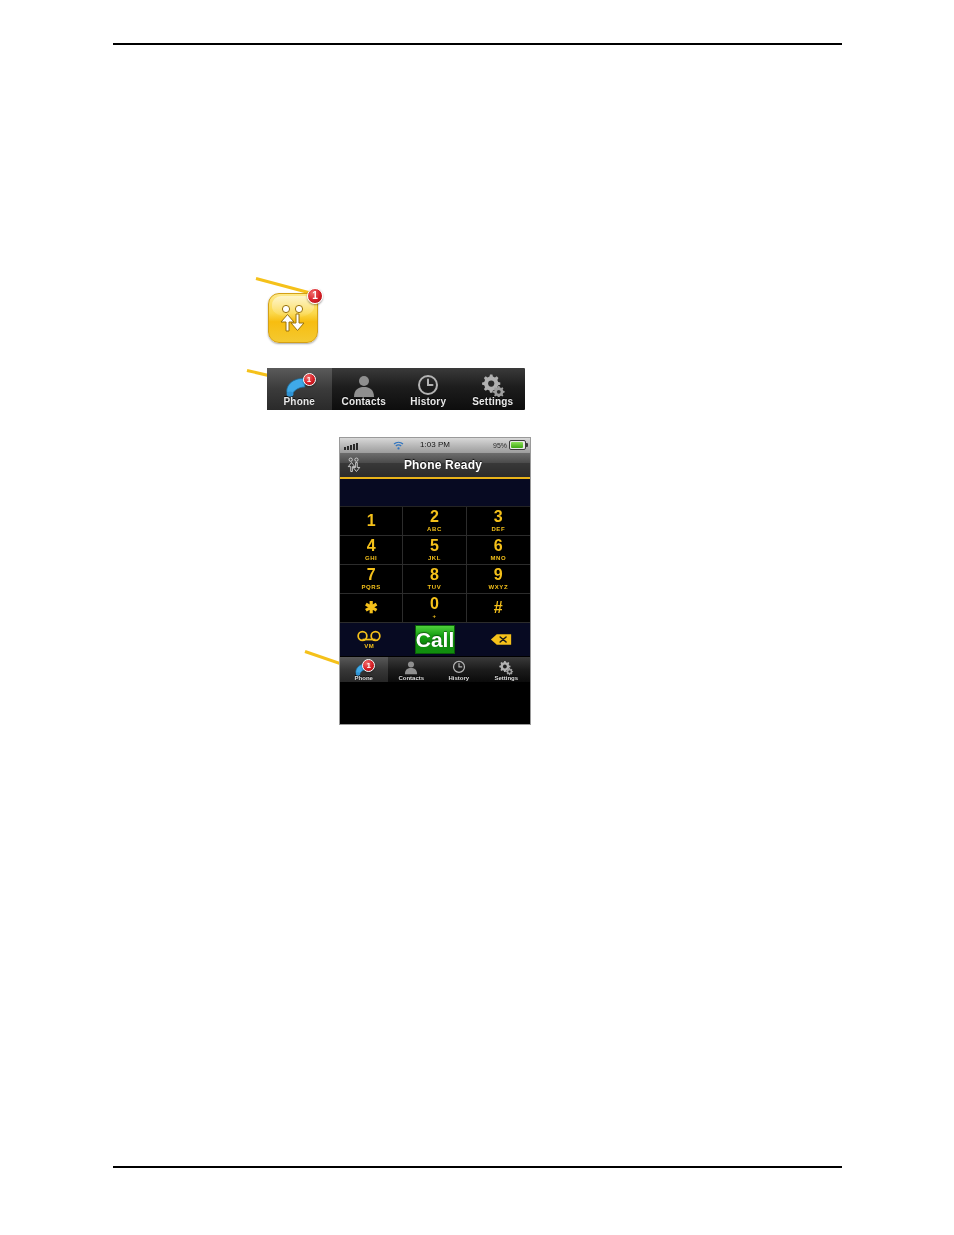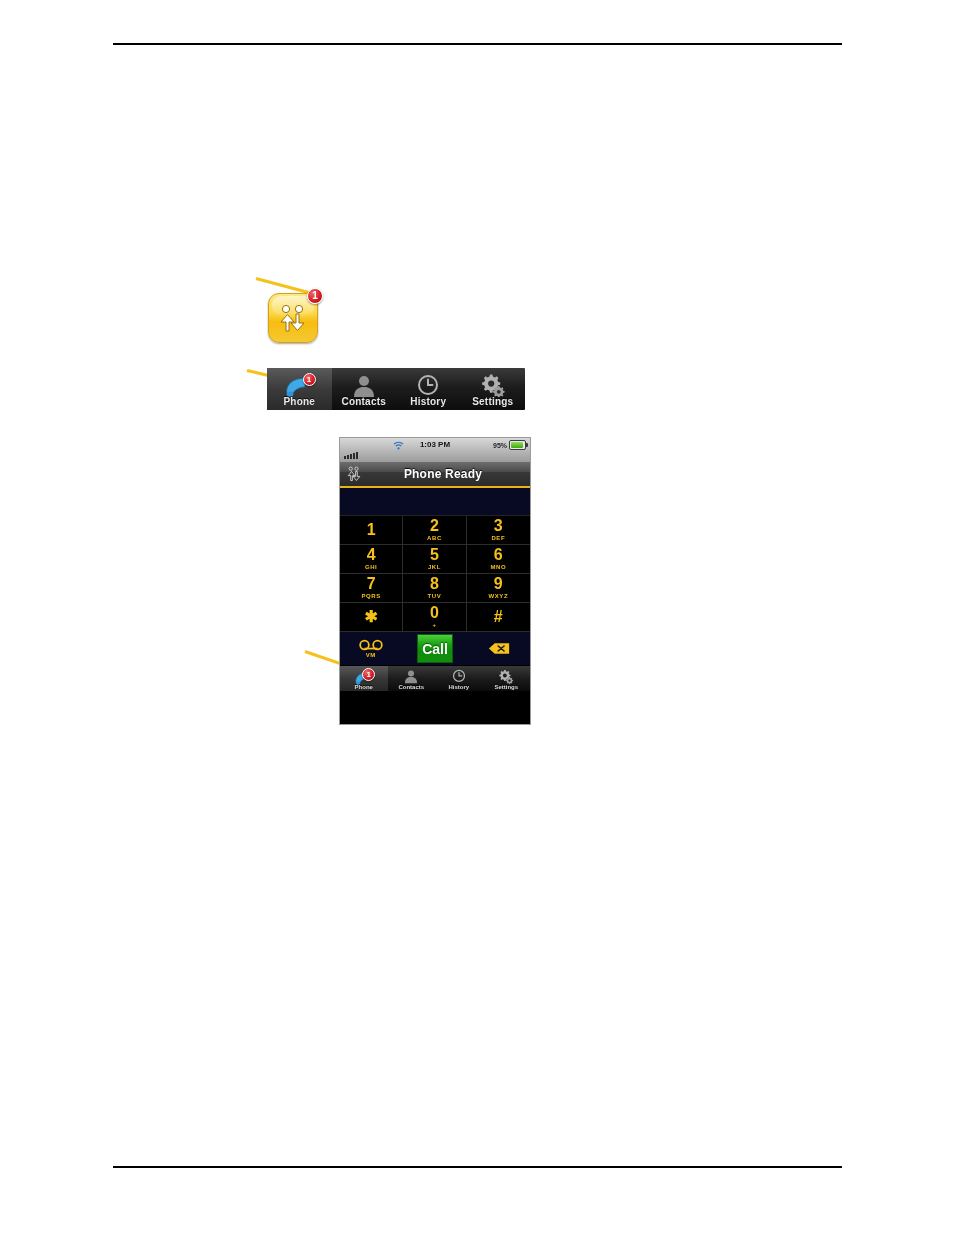--- a/index.html
+++ b/index.html
@@ -120,28 +120,28 @@
     width: 192px;
     height: 288px;
     background: #000000;
     border: 1px solid #9a9a9a;
     box-sizing: border-box;
     overflow: hidden;
   }
 
   
   #status-bar {
-    height: 24px;
+    height: 15px;
     background: linear-gradient(180deg, #d8d8d8 0%, #b9b9b9 50%, #9c9c9c 100%);
     display: flex;
     align-items: center;
     position: relative;
     font-size: 8px;
     color: #151515;
-    font-weight: bold;
+    font-weight: normal;
   }
   #signal-bars { position: absolute; left: 4px; bottom: 3px; display: flex; align-items: flex-end; gap: 1px; }
   #signal-bars i { display:block; width: 2px; background: #2b2b2b; }
   #wifi-icon { position: absolute; left: 53px; top: 3px; }
   #status-time { position: absolute; left: 0; right: 0; text-align: center; top: 2px; font-size: 8px; }
   #battery-group { position: absolute; right: 4px; top: 2px; display: flex; align-items: center; gap: 2px; }
   #battery-pct { font-size: 7px; color: #2a2a2a; }
   #battery-shell {
     width: 15px; height: 8px; border: 1px solid #3b3b3b;
     border-radius: 2px; position: relative; background: #e9e9e9;
@@ -235,21 +235,21 @@
     justify-content: center;
   }
   #call-button {
     margin: 2px 16px;
     background: linear-gradient(180deg, #4fcf3c 0%, #17a113 35%, #0f8c0d 60%, #128f0f 100%);
     border: 1px solid #0a5e08;
     display: flex;
     align-items: center;
     justify-content: center;
     color: #ffffff;
-    font-size: 14px;
+    font-size: 21px;
     font-weight: bold;
     text-shadow: 0 -1px 1px rgba(0,0,0,0.45);
   }
   #vm-label {
     color: #f5c11a;
     font-size: 6px;
     font-weight: bold;
     letter-spacing: 0.5px;
     margin-top: 1px;
   }

